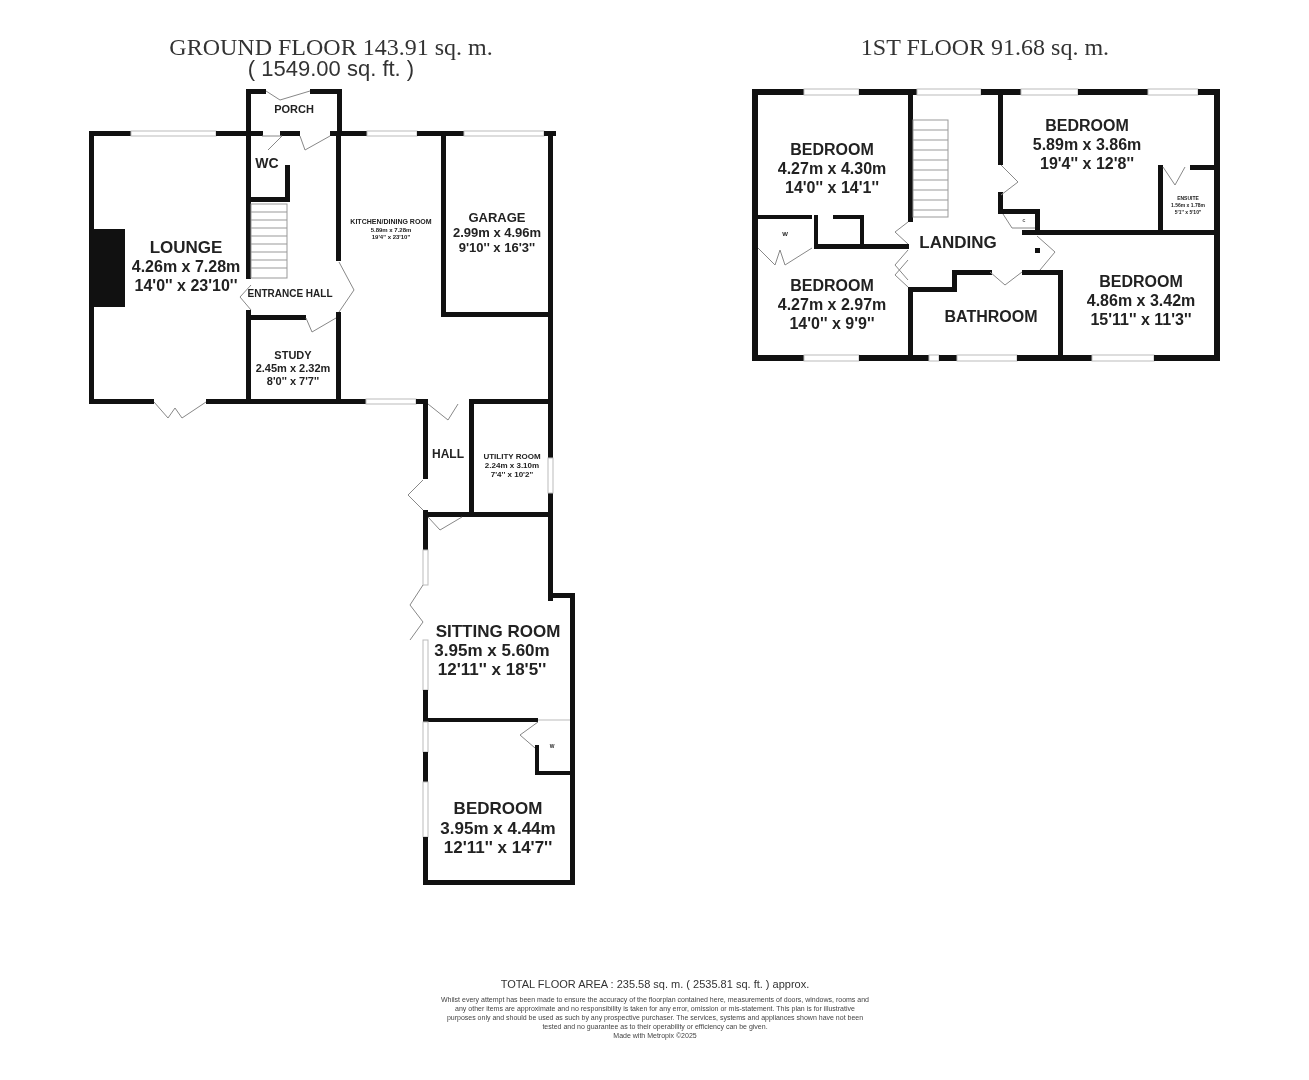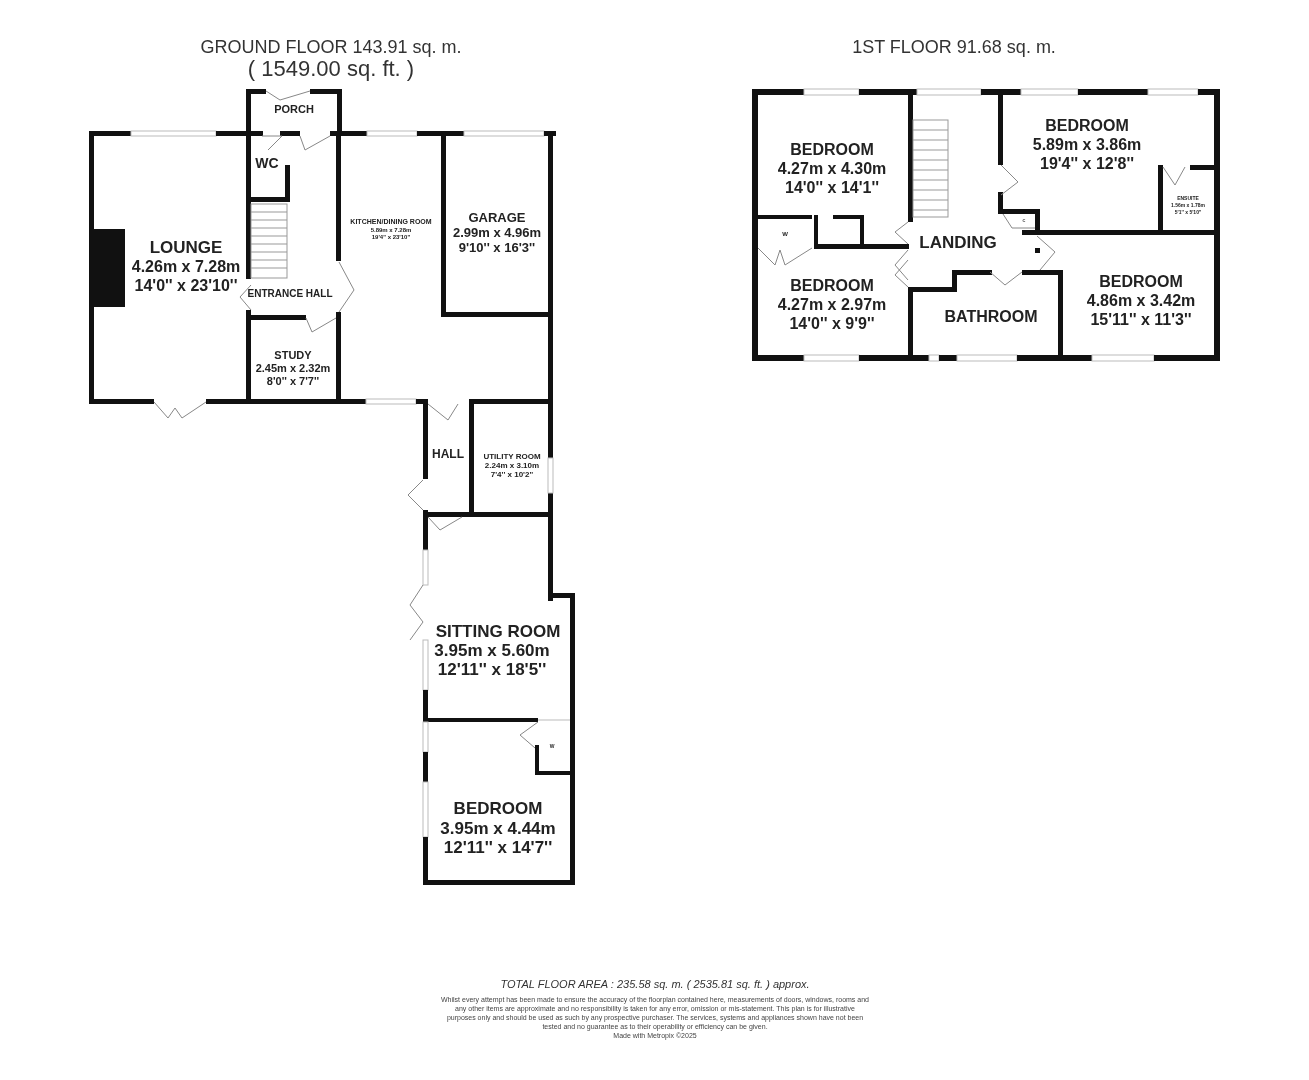--- a/index.html
+++ b/index.html
@@ -1,29 +1,29 @@
 <!DOCTYPE html>
 <html><head>
   <meta charset="utf-8">
   <style>
     html, body { margin: 0; padding: 0; background: #ffffff; }
     body { width: 1309px; height: 1080px; position: relative; overflow: hidden; font-family: "Liberation Sans", sans-serif; color: #1a1a1a; }
     .floor-title { position: absolute; text-align: center; color: #333; font-family: "Liberation Sans", sans-serif; }
-    .floor-title .t1 { font-size: 18px; line-height: 24px; }
+    .floor-title .t1 { font-size: 24px; line-height: 24px; font-family: Liberation Serif, serif; }
     .floor-title .t2 { font-size: 22px; line-height: 20px; }
     #gf-title { left: 131px; top: 35px; width: 400px; }
-    #ff-title { left: 754px; top: 35px; width: 400px; }
+    #ff-title { left: 785px; top: 35px; width: 400px; }
     svg.plan { position: absolute; left: 0; top: 0; }
     .wall { fill: #111; }
     .win { fill: #fff; stroke: #bbb; stroke-width: 1; }
     .door { fill: none; stroke: #888; stroke-width: 1; }
     .stair { fill: #fff; stroke: #999; stroke-width: 1; }
     .rl { font-family: "Liberation Sans", sans-serif; font-weight: bold; fill: #222; text-anchor: middle; }
     .footer { position: absolute; left: 440px; top: 977px; width: 430px; text-align: center; color: #333; }
-    .footer .total { font-size: 11px; line-height: 14px; margin-bottom: 4px; font-style: italic; }
+    .footer .total { font-size: 11px; line-height: 14px; margin-bottom: 4px; }
     .footer .disc { font-size: 7px; line-height: 9px; color: #444; }
   </style>
 </head>
 <body>
 
 <div class="floor-title" id="gf-title">
   <div class="t1">GROUND FLOOR 143.91 sq. m.</div>
   <div class="t2">( 1549.00 sq. ft. )</div>
 </div>
 <div class="floor-title" id="ff-title">

